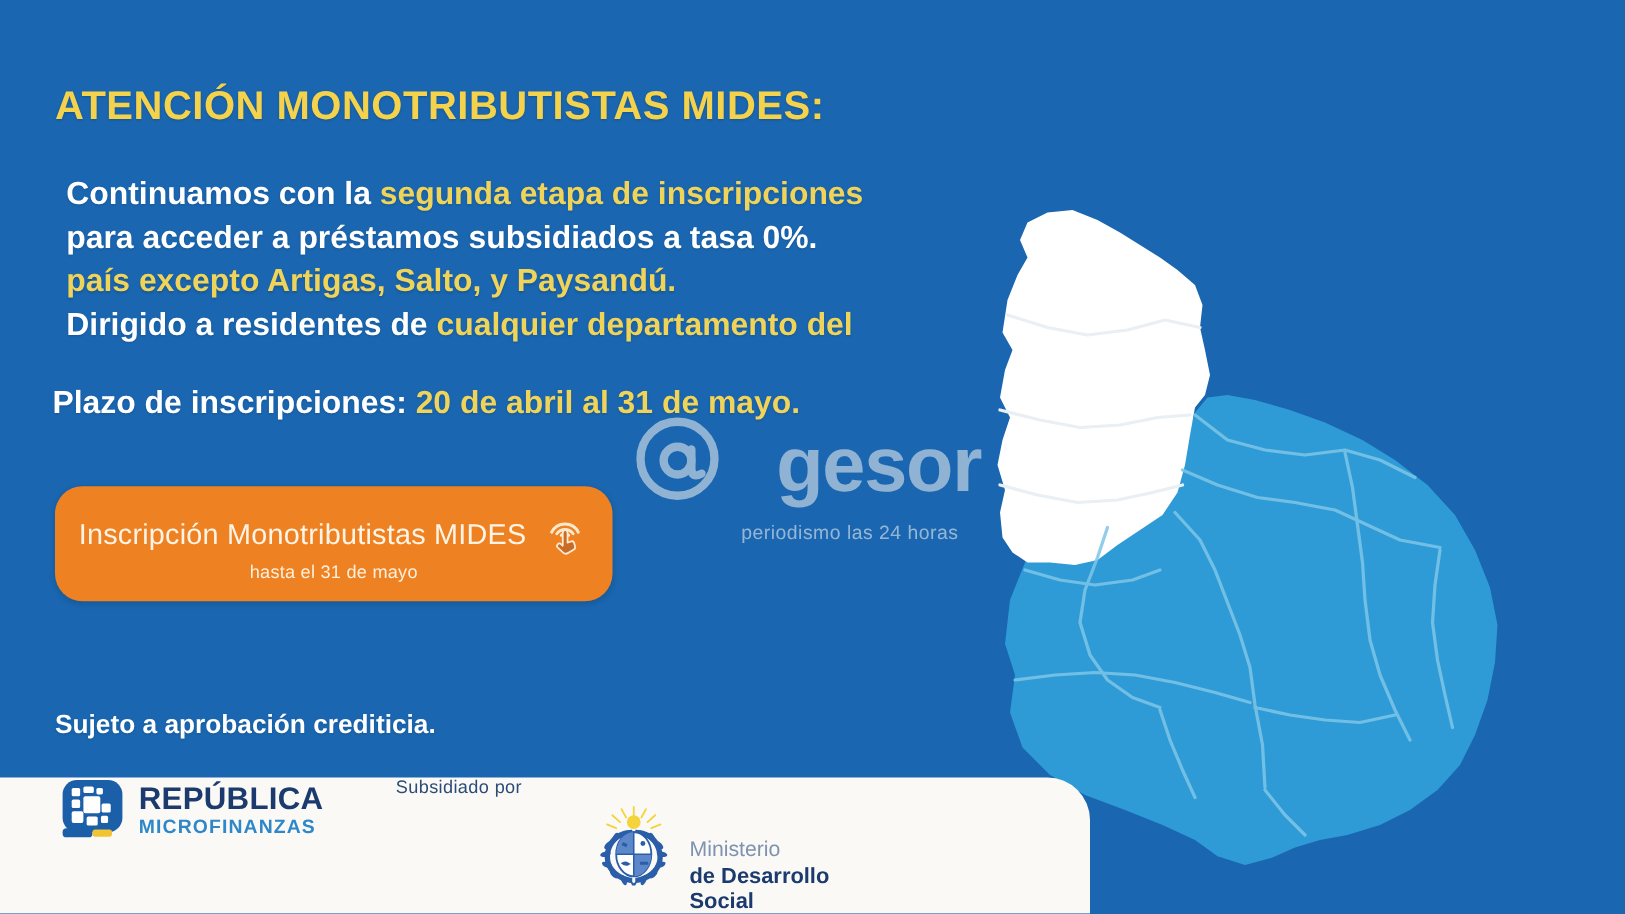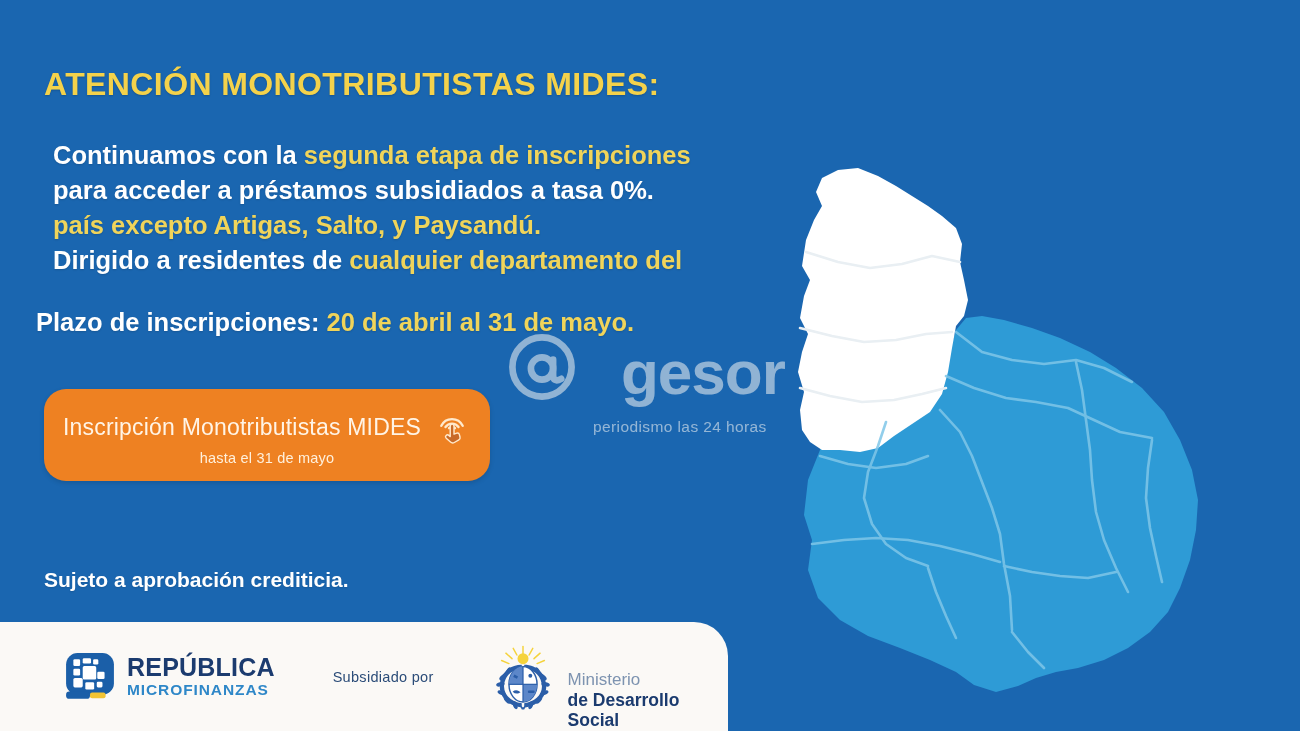--- a/index.html
+++ b/index.html
@@ -48,21 +48,21 @@
     font-size:25.5px;
     font-weight:bold;
     line-height:35px;
     color:#ffffff;
     text-shadow:0 1px 2px rgba(0,0,0,.15);
   }
   #body-copy .hl { color:#F0D45A; }
 
   #deadline {
     position:absolute;
-    left:36px;
+    left:42px;
     top:308px;
     font-size:25.5px;
     font-weight:bold;
     color:#ffffff;
     text-shadow:0 1px 2px rgba(0,0,0,.15);
     white-space:nowrap;
   }
   #deadline .hl { color:#F0D45A; }
 
   
@@ -139,27 +139,26 @@
     color:#DFE7ED;
     letter-spacing:.4px;
     white-space:nowrap;
   }
 
   
   #footer {
     position:absolute;
     left:0;
     top:622px;
-    width:728px;
+    width:872px;
     height:109px;
     background:#FBF9F6;
     border-top-right-radius:34px;
     display:flex;
-    align-items:center;
-    padding-left:16px;
+    align-items:flex-start;
   }
 
   #logo-rm { display:flex; align-items:center; margin-left:48px; }
   #rm-mark { width:52px; height:52px; display:block; }
   #rm-text { margin-left:11px; line-height:1; }
   #rm-line1 {
     font-size:25px;
     font-weight:bold;
     color:#1B3B6F;
     letter-spacing:.2px;

